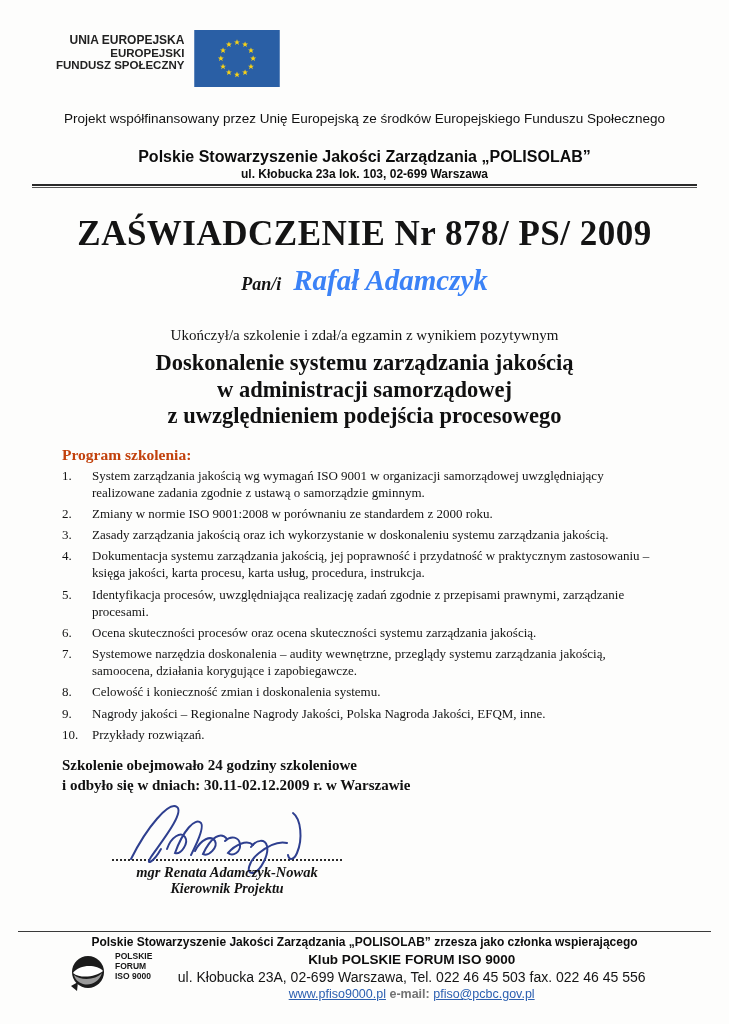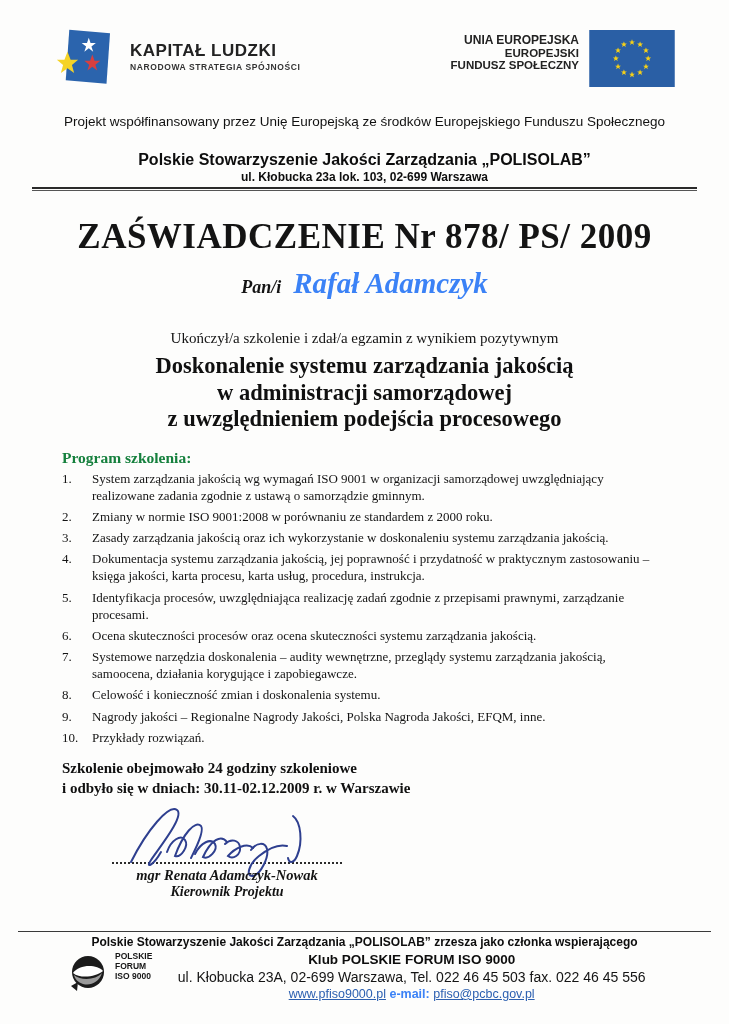--- a/index.html
+++ b/index.html
@@ -38,21 +38,21 @@
   .cert-title { text-align: center; font-size: 35px; font-weight: bold; letter-spacing: 0.5px; margin-top: 26px; color: #141414; }
   .name-line { text-align: center; margin-top: 10px; }
   .salutation { font-size: 18px; font-weight: bold; font-style: italic; color: #141414; margin-right: 12px; }
   .person-name { font-size: 29px; font-weight: bold; font-style: italic; }
 
   .statement { text-align: center; font-size: 15px; margin-top: 30px; color: #141414; }
   .course-title { text-align: center; font-size: 22.5px; font-weight: bold; line-height: 1.18; margin-top: 6px; color: #101010; }
 
   
   .program { margin-top: 16px; padding: 0 28px 0 30px; }
-  .program-heading { font-size: 15.5px; font-weight: bold; color: #15803d; }
+  .program-heading { font-size: 15.5px; font-weight: bold; color: #c2410c; }
   .program-list { margin-top: 3px; }
   .program-item { display: flex; margin-bottom: 4px; font-size: 13px; line-height: 1.32; color: #141414; }
   .item-num { width: 30px; flex: 0 0 30px; }
   .item-text { flex: 1; }
 
   
   .summary { margin-top: 12px; padding: 0 30px; font-size: 15px; font-weight: bold; line-height: 1.35; color: #101010; }
 
   
   .sig-block { margin-top: 2px; margin-left: 62px; width: 266px; text-align: center; position: relative; }
@@ -66,43 +66,29 @@
   .footer-rule { border-top: 1.5px solid #3a3a3a; margin-bottom: 3px; }
   .footer-line1 { text-align: center; font-family: "Liberation Sans", sans-serif; font-weight: bold; font-size: 12px; color: #0d0d0d; }
   .footer-row { display: flex; align-items: flex-start; margin-top: 3px; }
   .pf-logo-block { display: flex; gap: 5px; margin-left: 48px; flex: 0 0 auto; }
   .pf-text { font-family: "Liberation Sans", sans-serif; font-weight: bold; font-size: 8.5px; line-height: 1.15; color: #161616; }
   .footer-center { flex: 1; text-align: center; font-family: "Liberation Sans", sans-serif; margin-left: -40px; }
   .footer-club { font-weight: bold; font-size: 13.5px; color: #0d0d0d; }
   .footer-address { font-size: 14px; margin-top: 2px; color: #141414; }
   .footer-links { font-size: 12.5px; margin-top: 2px; color: #141414; }
   .footer-links a { color: #2b5fb0; text-decoration: underline; }
-  .email-label { font-weight: bold; color: #3b82f6; }
+  .email-label { font-weight: bold; color: #737373; }
 </style>
 </head>
 <body>
 
 <div class="page">
   <div class="inner">
 
     <div class="logos-row">
-      <div class="kl-block">
-        <span>
-          <svg width="62" height="64" viewBox="0 0 70 70">
-            <polygon points="15,3 61,7 57,64 11,60" fill="#2b64ad"></polygon>
-            <polygon points="37,12 39,18 45,18 40,22 42,28 37,24 32,28 34,22 29,18 35,18" fill="#ffffff"></polygon>
-            <polygon points="41,31 43.5,38 50,38 44.5,42.5 46.5,49 41,45 35.5,49 37.5,42.5 32,38 38.5,38" fill="#d93f3f"></polygon>
-            <polygon points="13,28 16.5,37 25,37 18,43 20.5,52 13,46.5 5.5,52 8,43 1,37 9.5,37" fill="#f5d327"></polygon>
-          </svg>
-        </span>
-        <div class="kl-text">
-          <div class="kl-title">KAPITAŁ LUDZKI</div>
-          <div class="kl-sub">NARODOWA STRATEGIA SPÓJNOŚCI</div>
-        </div>
-      </div>
       <div class="eu-block">
         <div class="eu-text">
           <div class="eu-line1">UNIA EUROPEJSKA</div>
           <div class="eu-line2">EUROPEJSKI</div>
           <div class="eu-line3">FUNDUSZ SPOŁECZNY</div>
         </div>
         <span>
           <svg width="86" height="57" viewBox="0 0 90 60">
             <rect x="0" y="0" width="90" height="60" fill="#2a5fa5"></rect>
             <g fill="#f7d117">

